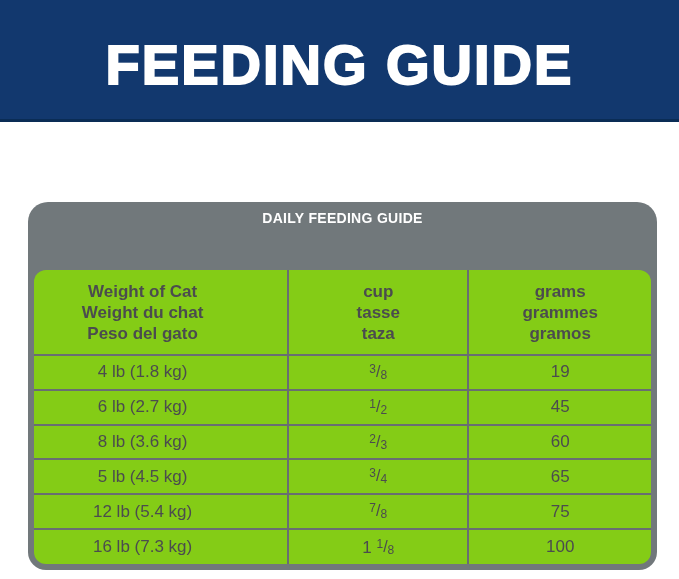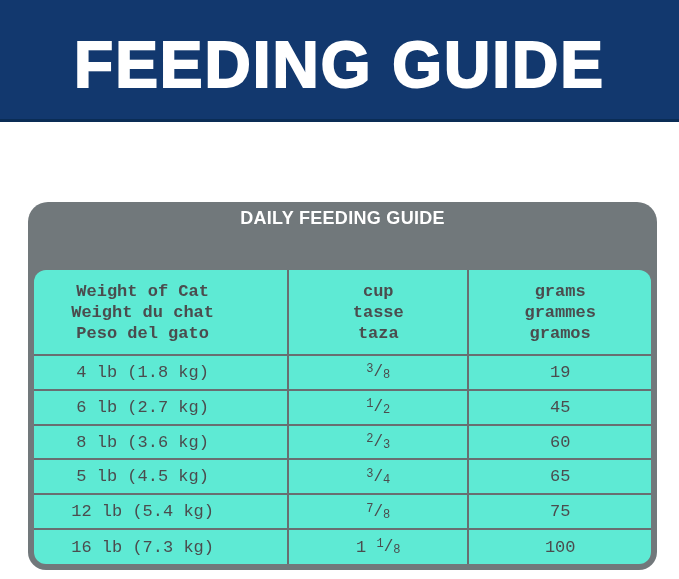--- a/index.html
+++ b/index.html
@@ -14,52 +14,51 @@
   
   .banner {
     width: 679px; height: 122px;
     background: var(--navy, #12386E);
     border-bottom: 3px solid var(--navy_dark, #0A2C55);
     display: flex; align-items: center; justify-content: center;
   }
   .banner h1 {
     margin: 0; padding-top: 10px;
     color: #ffffff;
-    font-size: 64px;
+    font-size: 56px;
     font-weight: 900;
     letter-spacing: 2px;
     -webkit-text-stroke: 2px #ffffff;
     white-space: nowrap;
   }
 
   
   .table-wrap {
     position: relative;
     margin: 80px 0 0 28px;
     width: 629px; height: 368px;
     background: var(--gray, #71787B);
     border-radius: 20px 20px 18px 18px;
   }
   .table-title {
     height: 68px;
     padding-top: 6px;
     text-align: center;
     color: #ffffff;
     font-weight: bold;
-    font-size: 18px;
+    font-size: 14px;
     line-height: 21px;
     letter-spacing: 0.3px;
   }
   .table-inner {
     position: absolute;
     left: 6px; right: 6px; top: 68px; bottom: 6px;
-    background: #5eead4;
+    background: #84cc16;
     border-radius: 12px;
     overflow: hidden;
-    font-family: Liberation Mono, monospace;
   }
 
   table {
     width: 100%; height: 100%;
     border-collapse: collapse;
     table-layout: fixed;
     color: var(--text, #4B4C4E);
     font-size: 17px;
   }
   col.c1 { width: 41.2%; }

